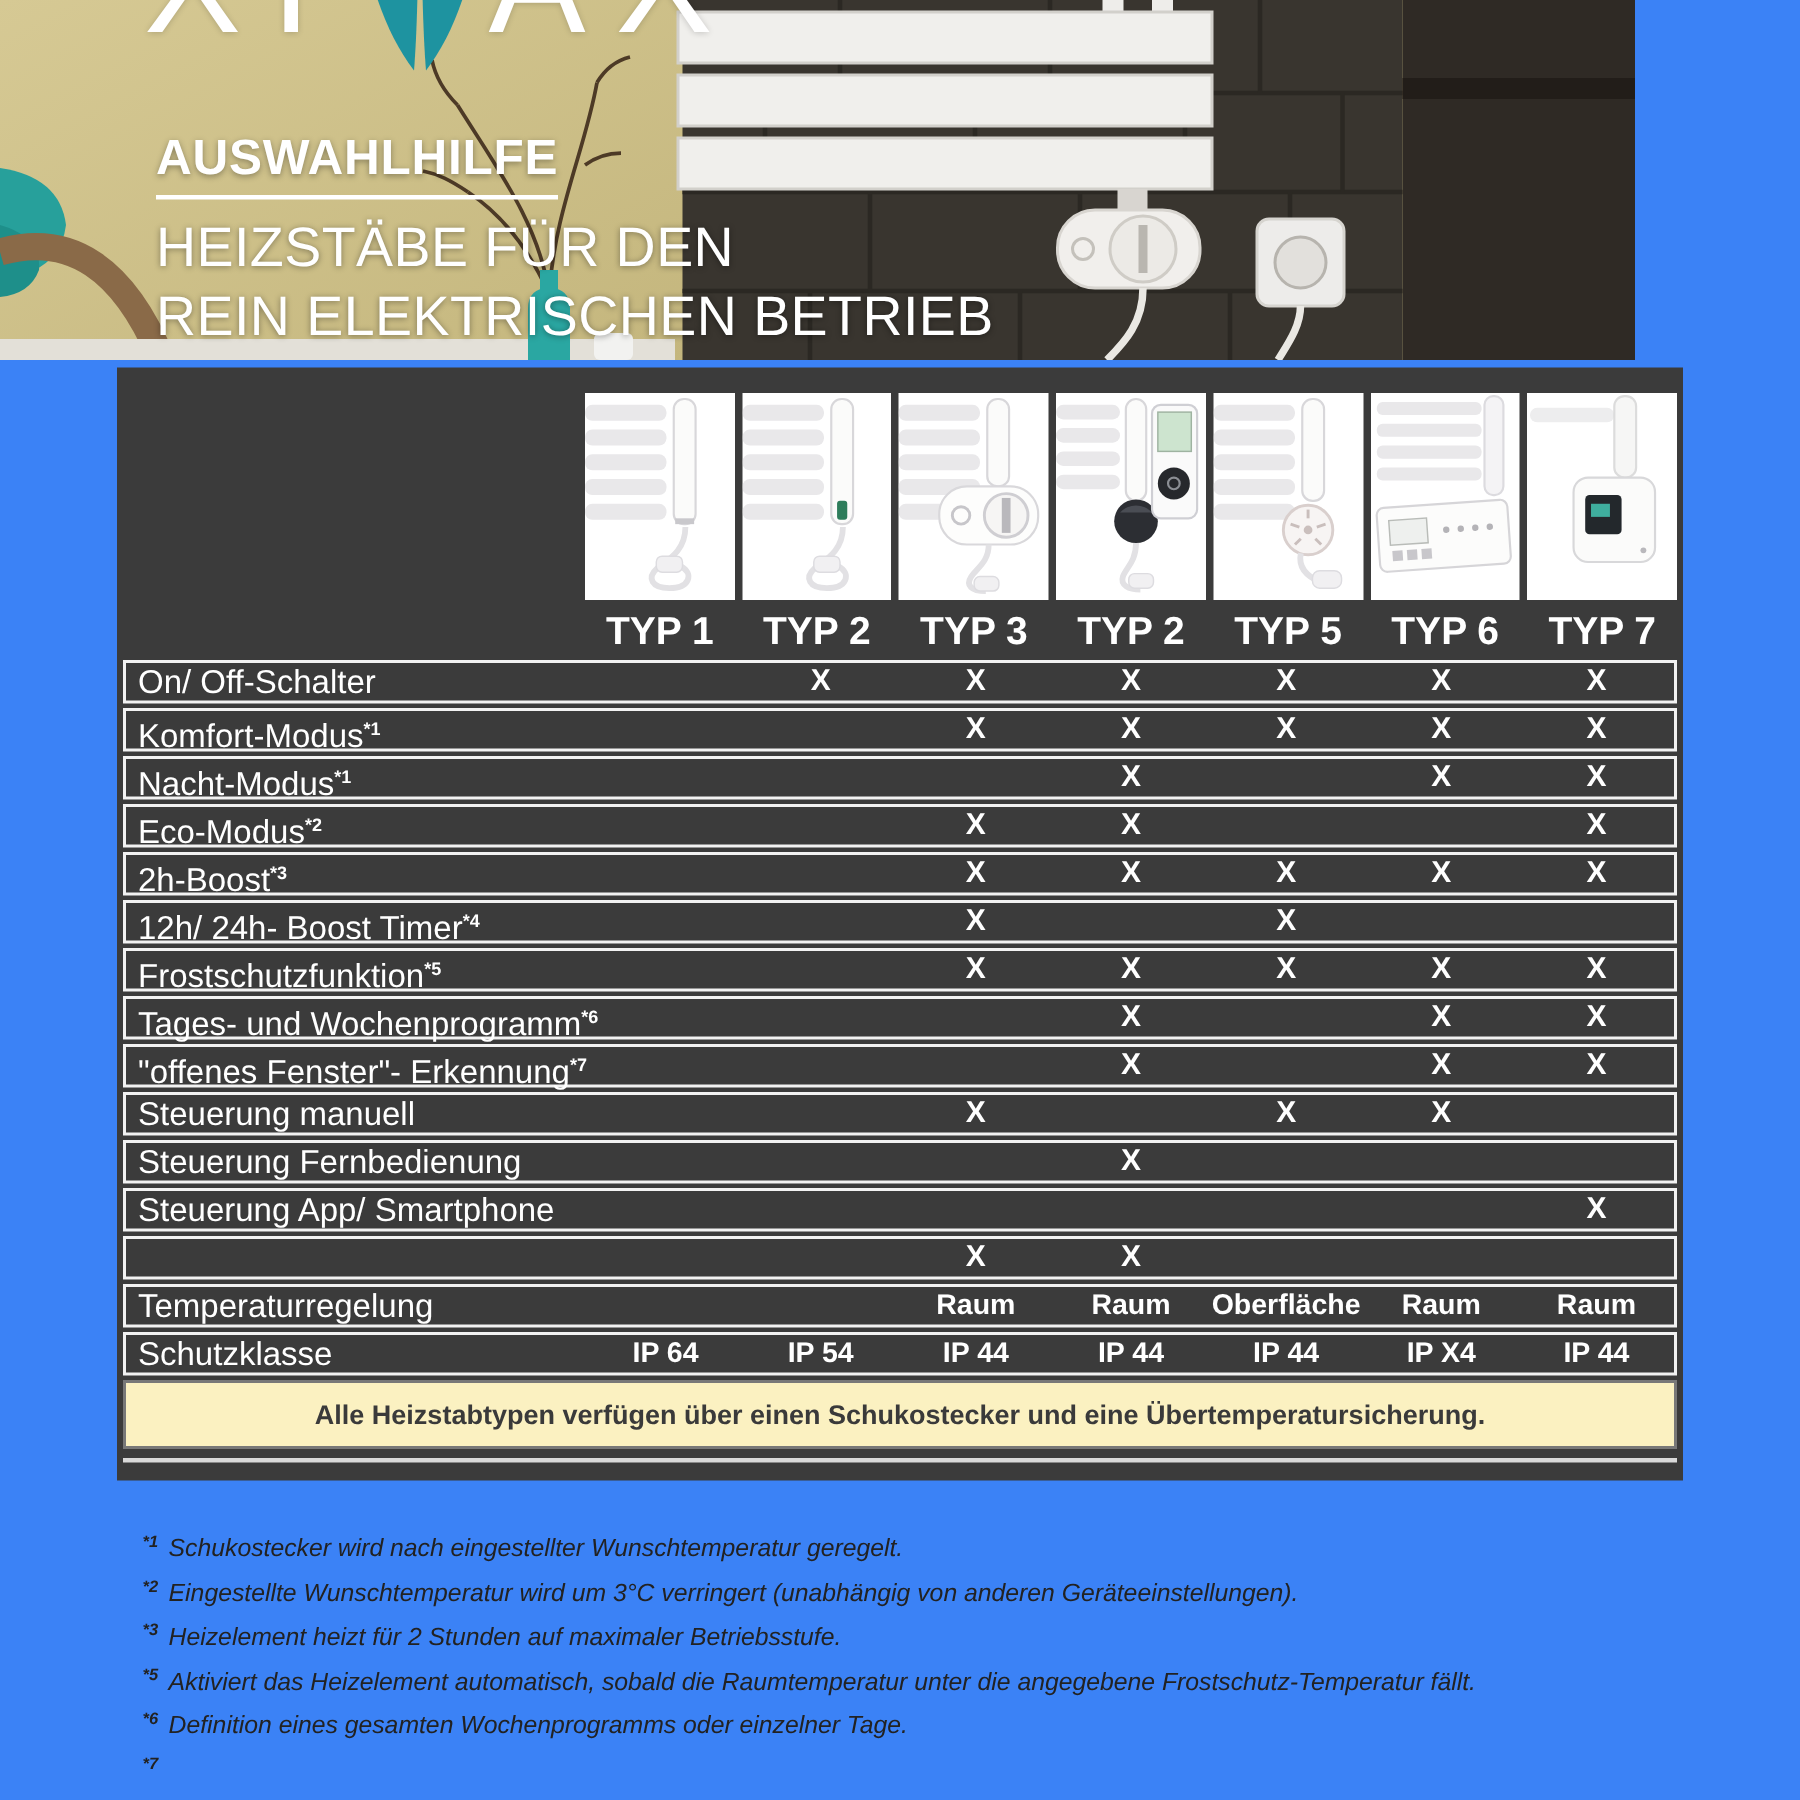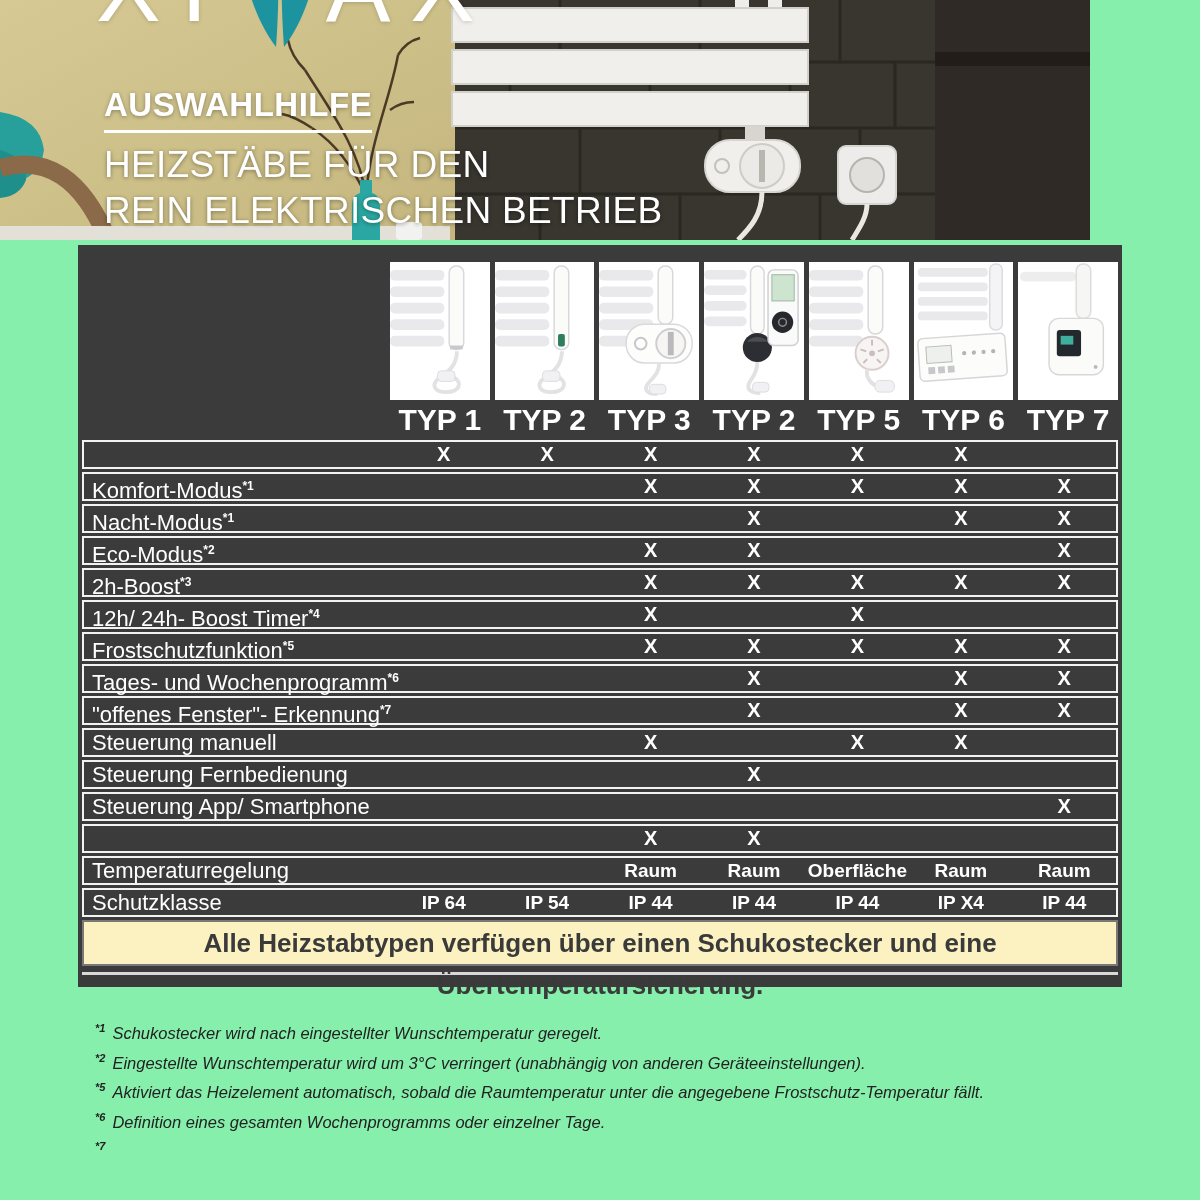--- a/index.html
+++ b/index.html
@@ -1,16 +1,16 @@
 <!DOCTYPE html>
 <html><head>
 <meta charset="utf-8">
 <style>
   html,body{margin:0;padding:0;background:#fff;}
-  .page{position:relative;width:1200px;height:1200px;overflow:hidden;background:#86efac;
+  .page{position:relative;width:1200px;height:1200px;overflow:hidden;background:#3b82f6;
         font-family:"Liberation Sans",sans-serif;}
 
   
   .hero{position:absolute;left:0;top:0;width:1090px;height:240px;overflow:hidden;background:#cfc28c;}
   .hero svg.scene{position:absolute;left:0;top:0;}
   .logo{position:absolute;left:96px;top:-62px;display:flex;align-items:flex-start;
         color:#fff;font-size:97px;font-weight:400;letter-spacing:20px;line-height:100px;
         text-shadow:0 1px 4px rgba(0,0,0,.18);}
   .logo .m-icon{margin:0 2px 0 8px;}
   .hero-text{position:absolute;left:104px;top:86px;color:#fff;}
@@ -19,32 +19,32 @@
   .title{margin-top:9px;font-size:37px;font-weight:normal;line-height:46px;letter-spacing:.3px;
          text-shadow:0 1px 4px rgba(0,0,0,.4);}
 
   
   .panel{position:absolute;left:78px;top:245px;width:1044px;height:742px;background:#3b3b3b;}
   .cols7{display:grid;grid-template-columns:repeat(7,1fr);grid-gap:5px;
          margin-left:312px;margin-right:4px;}
   .products{padding-top:17px;}
   .product-box{height:138px;background:#fff;overflow:hidden;}
   .typ-labels{height:40px;align-items:center;}
-  .typ-label{color:#fff;font-size:30px;font-weight:bold;text-align:center;line-height:40px;}
+  .typ-label{color:#fff;font-size:26px;font-weight:bold;text-align:center;line-height:40px;}
 
   .matrix{margin:0 4px;}
   .mrow{display:grid;grid-template-columns:308px repeat(7,1fr);
         background:#3b3b3b;border:2px solid #f2f2f2;height:25px;margin-bottom:3px;}
   .mlabel{color:#fff;font-size:22px;line-height:25px;padding-left:8px;white-space:nowrap;}
   .mlabel sup{font-size:12px;font-weight:bold;}
   .mcell{color:#fff;text-align:center;font-weight:bold;font-size:20px;line-height:25px;}
   .mcell.word{font-size:19px;}
 
   .banner{margin:2px 4px 0 4px;height:42px;background:#fbf1c1;border:2px solid #787878;
-          text-align:center;line-height:42px;color:#3a3a3a;font-size:26px;font-weight:bold;}
+          text-align:center;line-height:42px;color:#3a3a3a;font-size:18px;font-weight:bold;}
   .separator{margin:6px 4px 0 4px;height:3px;background:#d9d9d9;}
 
   
   .footnotes{position:absolute;left:0;top:987px;width:1200px;padding:32px 0 0 95px;box-sizing:border-box;}
   .fn{font-style:italic;color:#222;font-size:16.5px;line-height:18px;margin-bottom:7px;white-space:nowrap;}
   .fn .mark{font-size:11px;font-weight:bold;vertical-align:super;margin-right:7px;}
 </style>
 </head>
 <body>
 
@@ -262,20 +262,21 @@
         <div class="typ-label">TYP 1</div>
         <div class="typ-label">TYP 2</div>
         <div class="typ-label">TYP 3</div>
         <div class="typ-label">TYP 2</div>
         <div class="typ-label">TYP 5</div>
         <div class="typ-label">TYP 6</div>
         <div class="typ-label">TYP 7</div>
       </div>
     <div class="matrix" id="matrix">
         <div class="mrow">
+          <div class="mlabel">On/ Off-Schalter</div>
           <div class="mcell"></div>
           <div class="mcell">X</div>
           <div class="mcell">X</div>
           <div class="mcell">X</div>
           <div class="mcell">X</div>
           <div class="mcell">X</div>
           <div class="mcell">X</div>
         </div>
         <div class="mrow">
           <div class="mlabel">Komfort-Modus<sup>*1</sup></div>
@@ -417,18 +418,19 @@
           <div class="mcell word">IP 44</div>
         </div>
       </div>
     <div class="banner">Alle Heizstabtypen verfügen über einen Schukostecker und eine Übertemperatursicherung.</div>
     <div class="separator"></div>
   </section>
 
   <section class="footnotes" id="footnotes">
       <div class="fn"><span class="mark">*1</span><span>Schukostecker wird nach eingestellter Wunschtemperatur geregelt.</span></div>
       <div class="fn"><span class="mark">*2</span><span>Eingestellte Wunschtemperatur wird um 3°C verringert (unabhängig von anderen Geräteeinstellungen).</span></div>
+      <div class="fn"><span class="mark">*3</span><span>Heizelement heizt für 2 Stunden auf maximaler Betriebsstufe.</span></div>
       <div class="fn"><span class="mark">*5</span><span>Aktiviert das Heizelement automatisch, sobald die Raumtemperatur unter die angegebene Frostschutz-Temperatur fällt.</span></div>
       <div class="fn"><span class="mark">*6</span><span>Definition eines gesamten Wochenprogramms oder einzelner Tage.</span></div>
       <div class="fn"><span class="mark">*7</span></div>
     </section>
 
 </div>
 
 </body></html>

